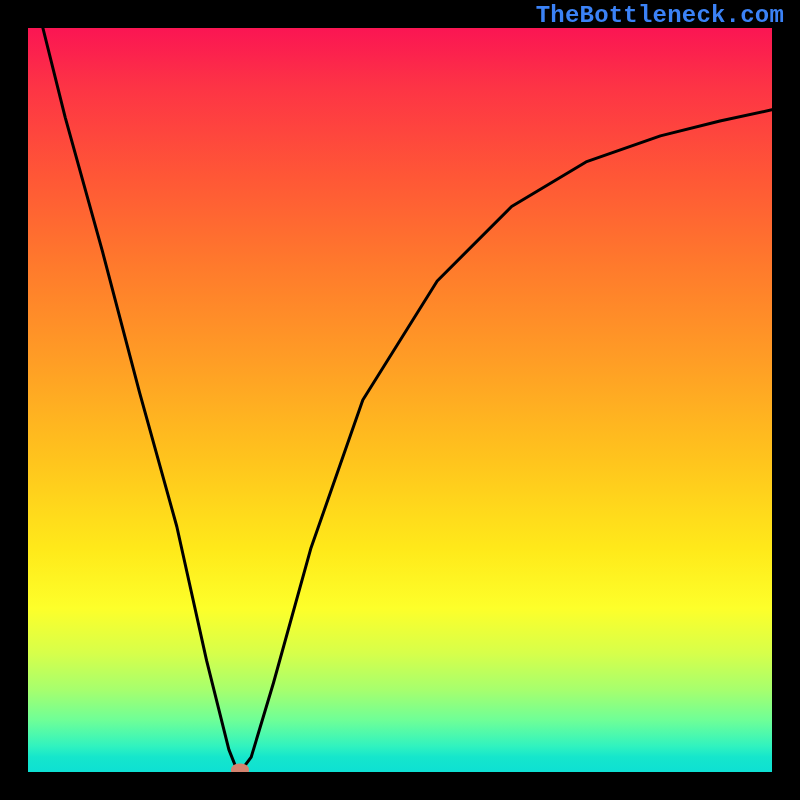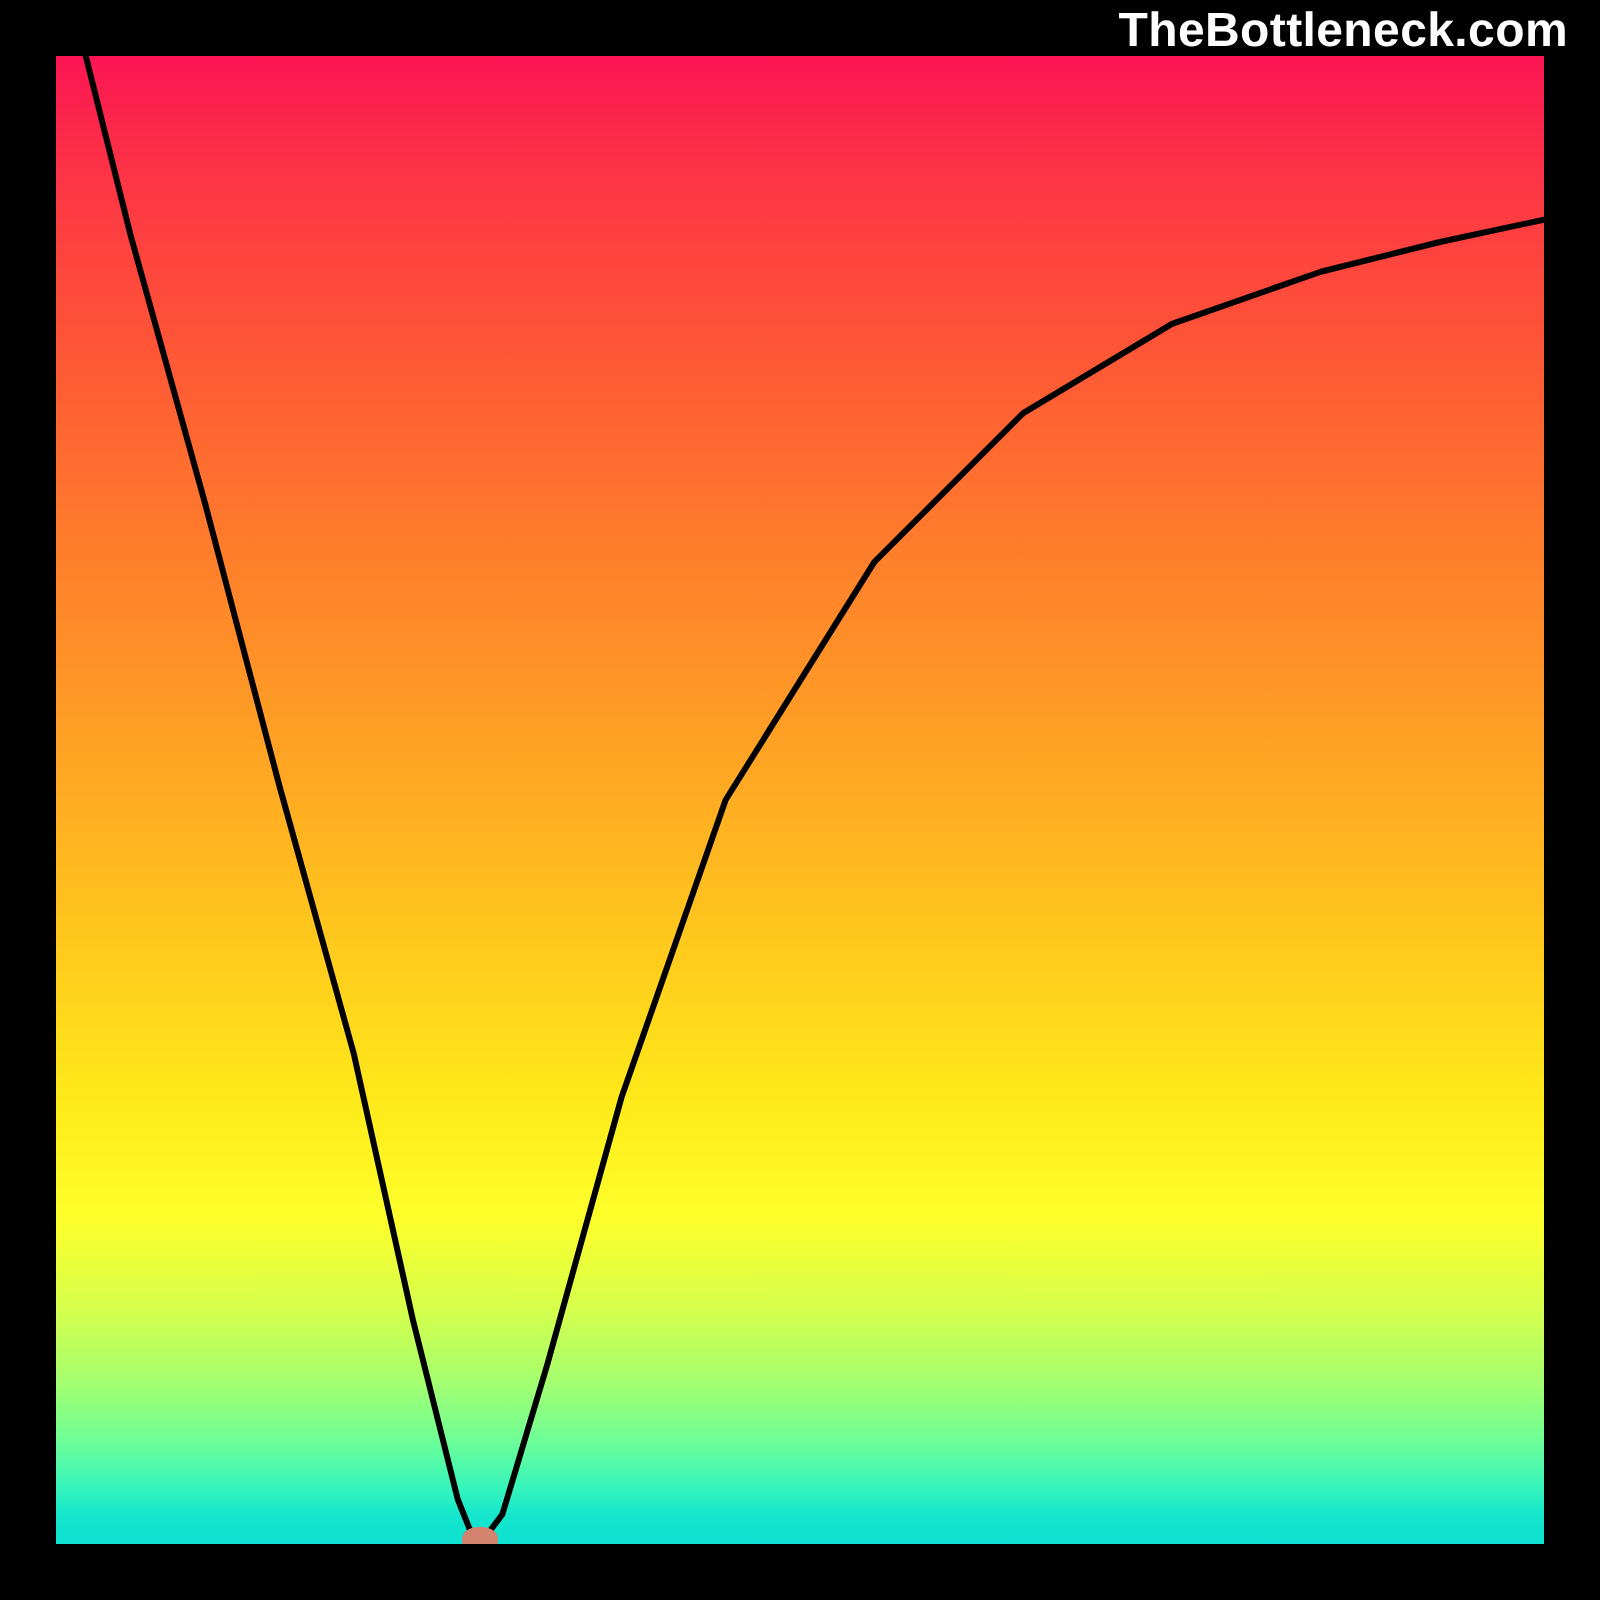--- a/index.html
+++ b/index.html
@@ -14,25 +14,26 @@
   .frame {
     position: relative;
     width: 800px;
     height: 800px;
     background: #000;
   }
   .watermark {
     position: absolute;
     top: 2px;
     right: 16px;
-    color: #ffffff;
+    color: #3b82f6;
     font-size: 24px;
     font-weight: 600;
     letter-spacing: 0.2px;
     z-index: 5;
+    font-family: Liberation Mono, monospace;
   }
   .plot-area {
     position: absolute;
     left: 28px;
     top: 28px;
     width: 744px;
     height: 744px;
     background: linear-gradient(
       to bottom,
       #fb1553 0%,

